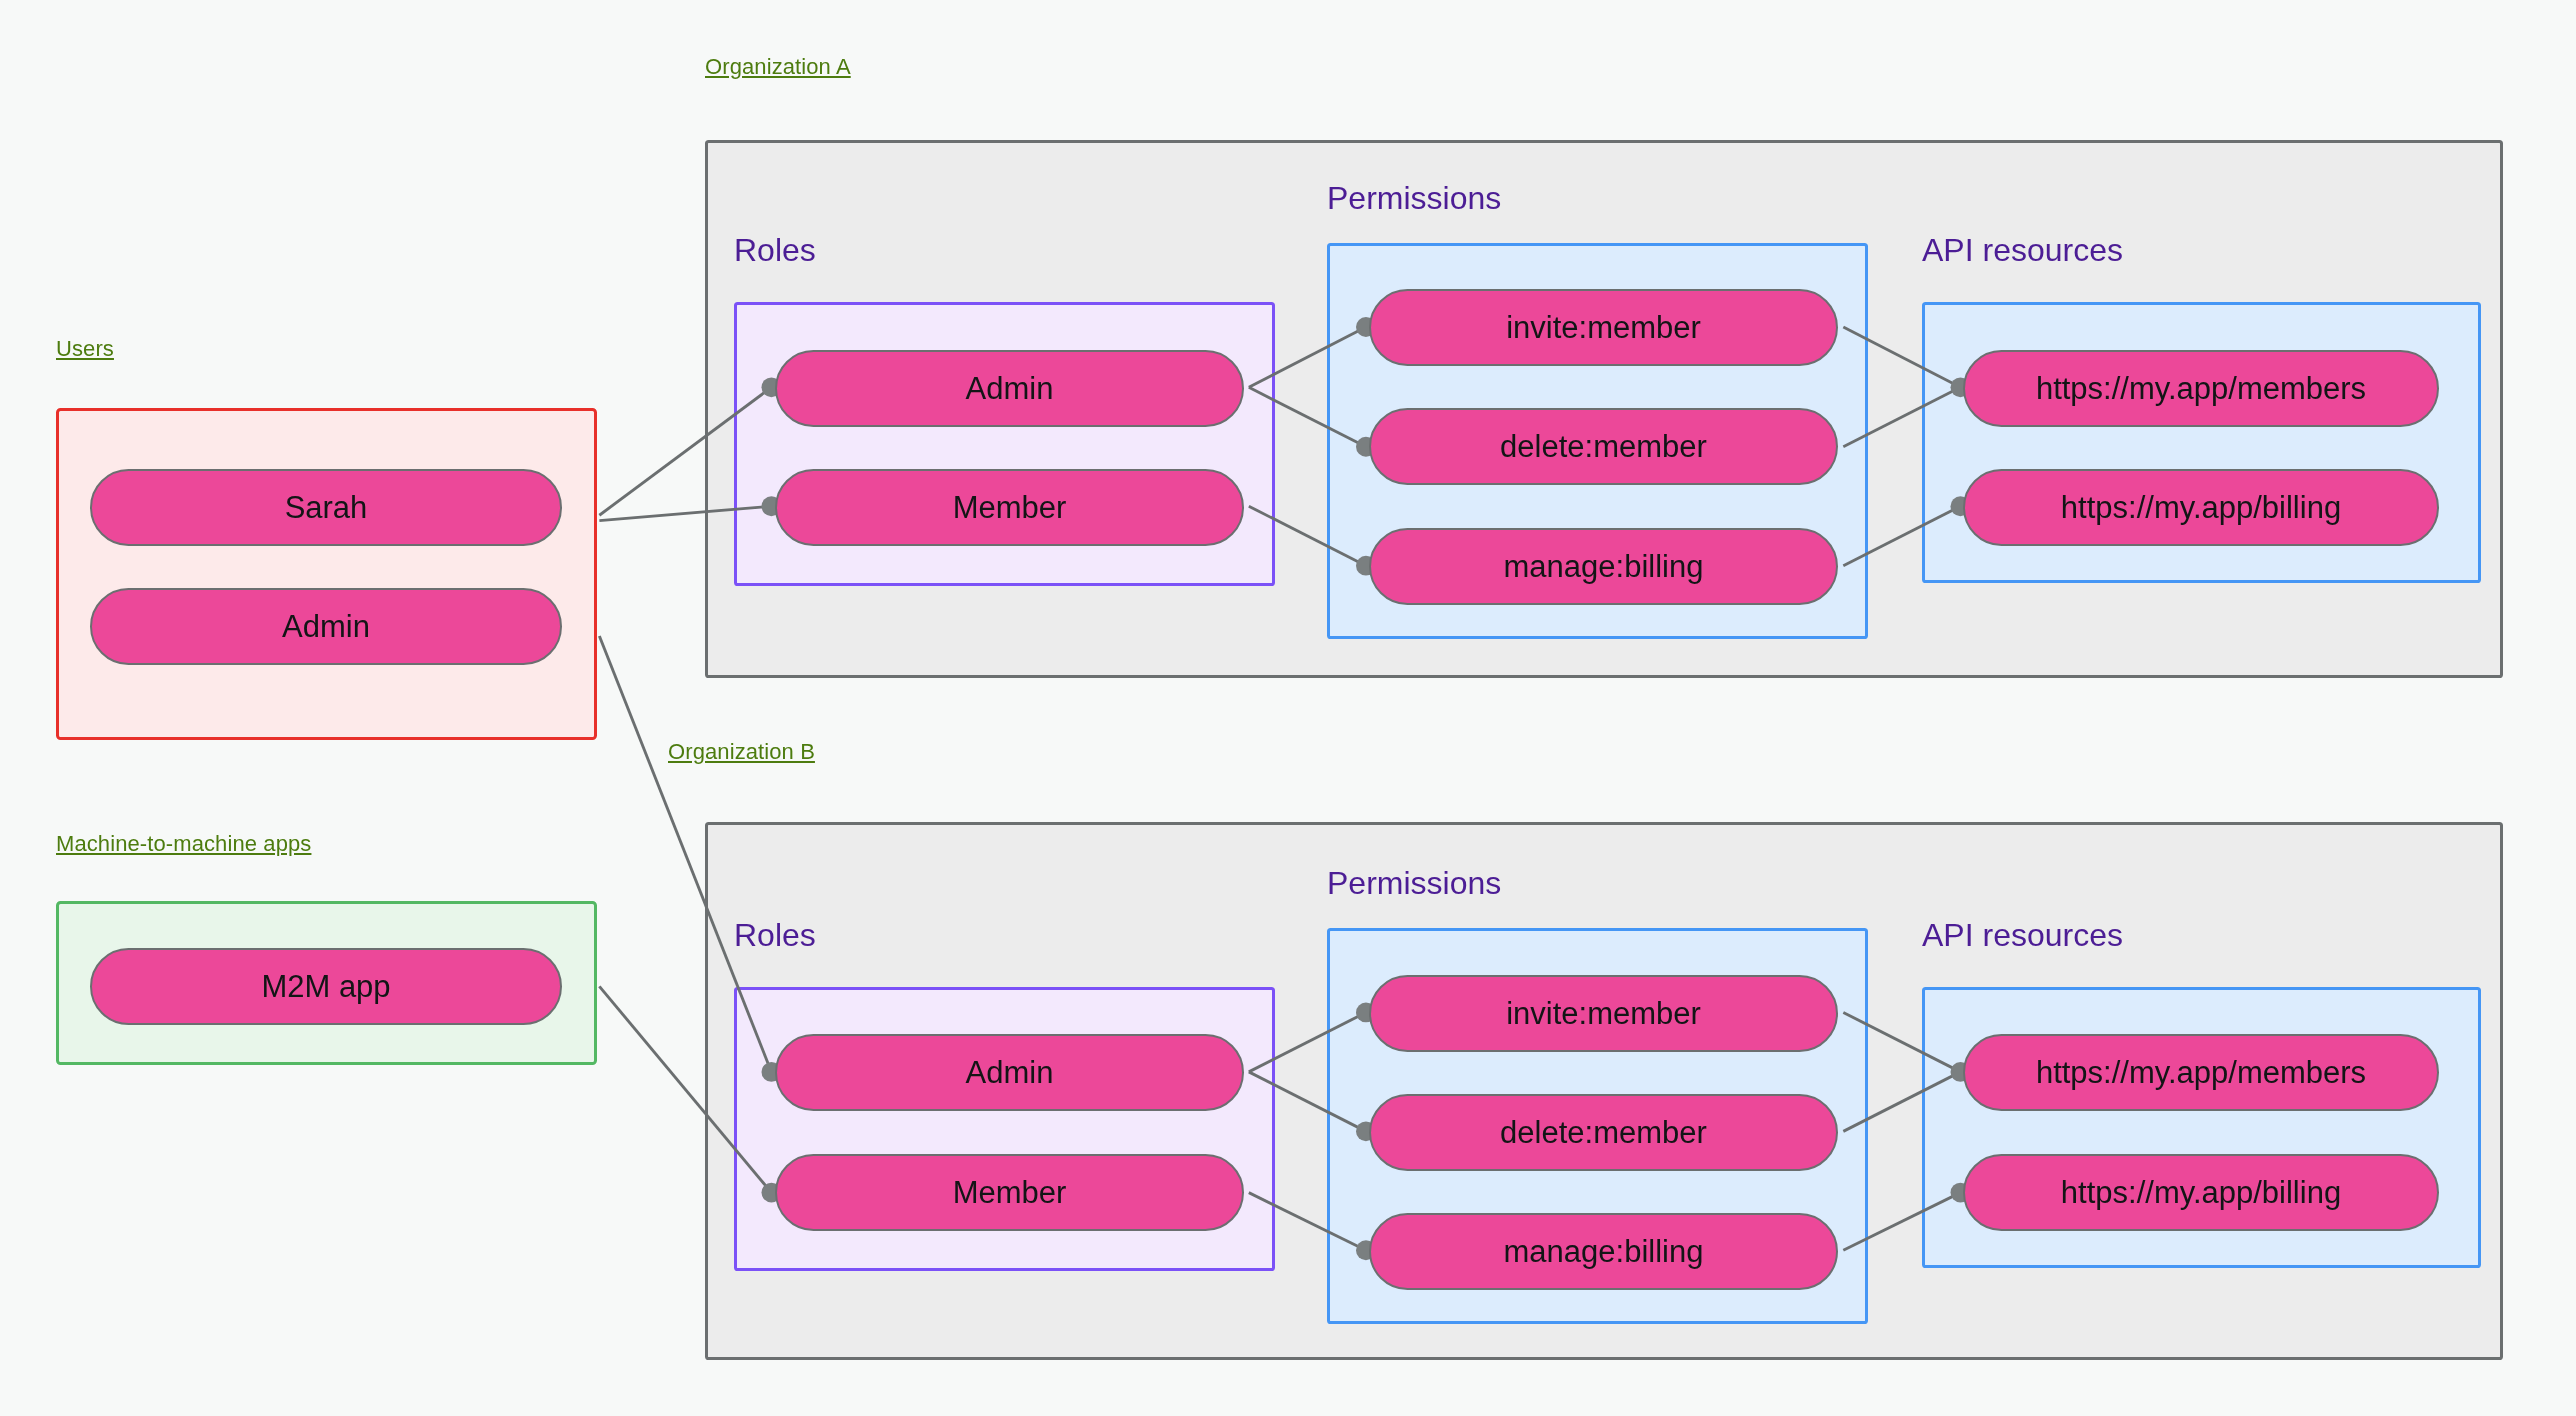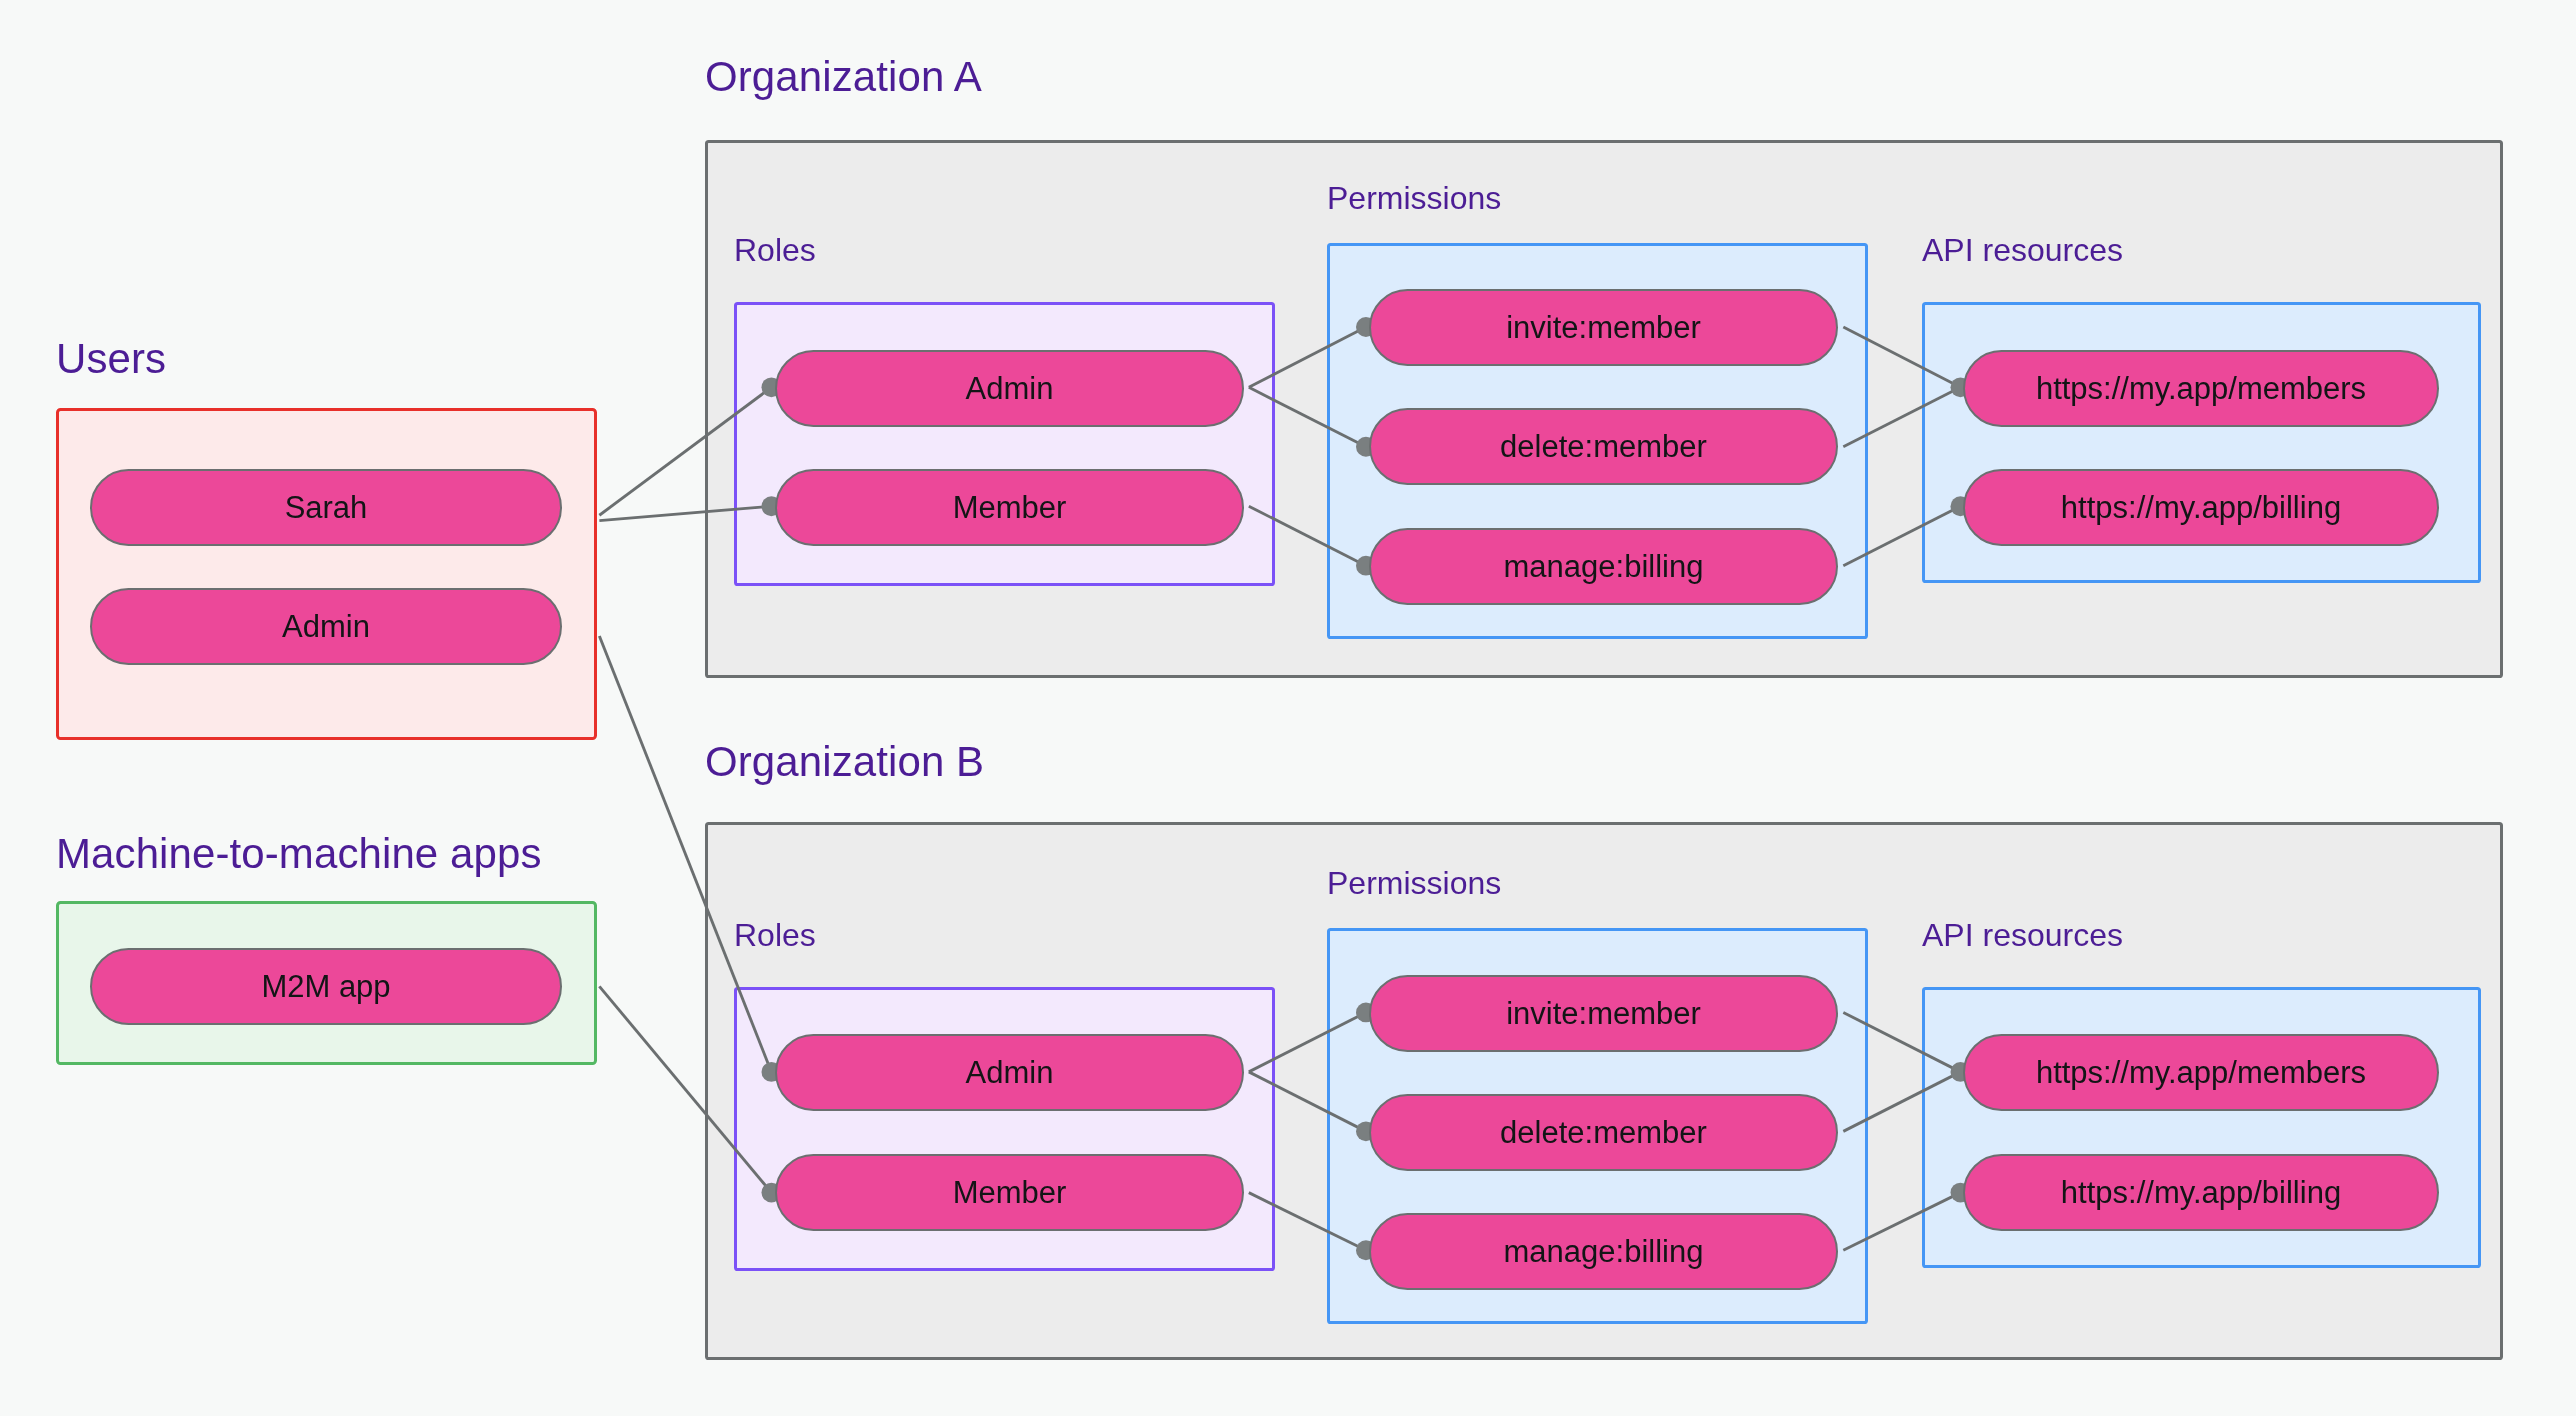--- a/index.html
+++ b/index.html
@@ -11,26 +11,27 @@
     overflow:hidden;
     position:relative;
   }
   #stage{position:absolute;inset:0;}
   svg.edges{position:absolute;left:0;top:0;width:2576px;height:1416px;pointer-events:none;z-index:5;}
   .edge{stroke:#6b6f70;stroke-width:3.2;fill:none;}
   .endpoint{fill:#7a7f80;}
 
   .grp-label{
     position:absolute;
-    font-size:42px;
+    font-size:22px;
     line-height:1;
     letter-spacing:0.1px;
-    color:#4c1d95;
+    color:#4d7c0f;
     white-space:nowrap;
     z-index:8;
+    text-decoration:underline;
   }
   .sub-label{
     position:absolute;
     font-size:32px;
     line-height:1;
     color:#4c1d95;
     white-space:nowrap;
     z-index:8;
   }
 
@@ -176,21 +177,21 @@
   <div class="perm-box" style="left:1327px;top:243px;width:541px;height:396px;"></div>
   <div class="pill" style="left:1369px;top:289px;width:469px;height:77px;">invite:member</div>
   <div class="pill" style="left:1369px;top:408px;width:469px;height:77px;">delete:member</div>
   <div class="pill" style="left:1369px;top:528px;width:469px;height:77px;">manage:billing</div>
 
   <div class="sub-label" style="left:1922px;top:234px;">API resources</div>
   <div class="api-box" style="left:1922px;top:302px;width:559px;height:281px;"></div>
   <div class="pill" style="left:1963px;top:350px;width:476px;height:77px;">https://my.app/members</div>
   <div class="pill" style="left:1963px;top:469px;width:476px;height:77px;">https://my.app/billing</div>
 
-  <div class="grp-label" style="left:705px;top:741px;">Organization B</div>
+  <div class="grp-label" style="left:668px;top:741px;">Organization B</div>
   <div class="org-box" style="left:705px;top:822px;width:1798px;height:538px;"></div>
 
   <div class="sub-label" style="left:734px;top:919px;">Roles</div>
   <div class="roles-box" style="left:734px;top:987px;width:541px;height:284px;"></div>
   <div class="pill" style="left:775px;top:1034px;width:469px;height:77px;">Admin</div>
   <div class="pill" style="left:775px;top:1154px;width:469px;height:77px;">Member</div>
 
   <div class="sub-label" style="left:1327px;top:867px;">Permissions</div>
   <div class="perm-box" style="left:1327px;top:928px;width:541px;height:396px;"></div>
   <div class="pill" style="left:1369px;top:975px;width:469px;height:77px;">invite:member</div>

